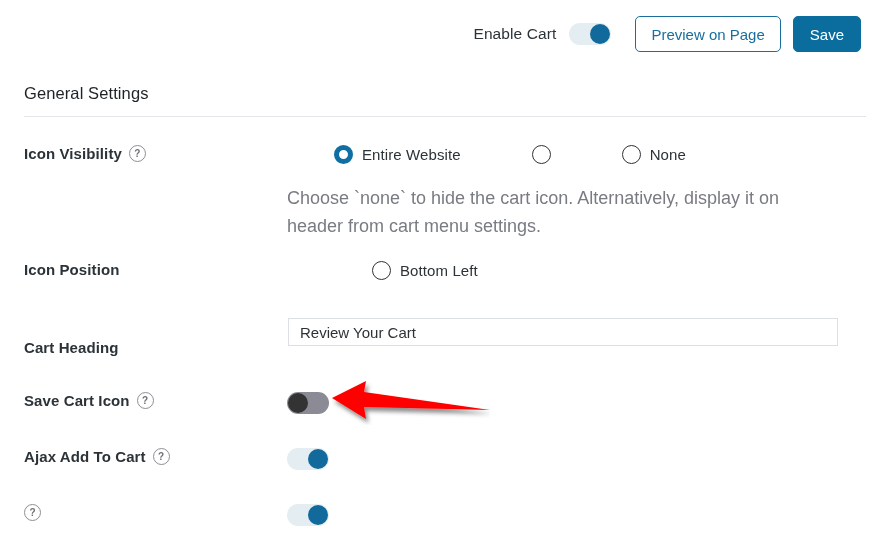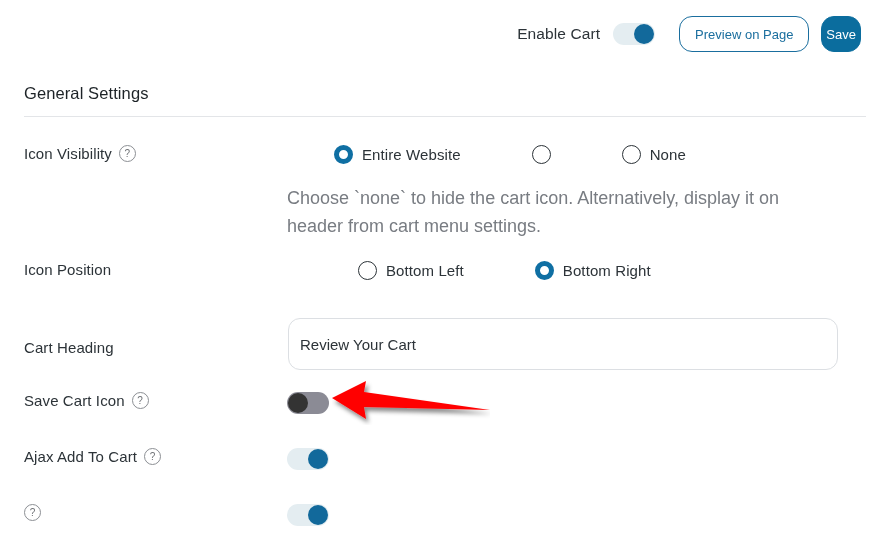--- a/index.html
+++ b/index.html
@@ -68,40 +68,40 @@
     background: #8b8b95;
   }
   .toggle.off .knob {
     left: 1px;
     background: #333333;
   }
 
   
   .btn {
     font-family: "Liberation Sans", sans-serif;
-    font-size: 13px;
-    border-radius: 13px;
+    font-size: 15px;
+    border-radius: 5px;
     box-sizing: border-box;
     cursor: pointer;
     line-height: 1;
     white-space: nowrap;
   }
   .btn-outline {
     height: 36px;
     padding: 0 15px;
     border: 1px solid #1a6e9e;
     background: #ffffff;
     color: #1a6e9e;
     display: inline-flex;
     align-items: center;
     margin-right: 12px;
   }
   .btn-primary {
     height: 36px;
-    padding: 0 4px;
+    padding: 0 16px;
     border: 1px solid #0b6d9e;
     background: #0b6d9e;
     color: #ffffff;
     display: inline-flex;
     align-items: center;
   }
 
   
   .section-title {
     position: absolute;
@@ -130,20 +130,21 @@
   .row-label {
     position: absolute;
     left: 0;
     top: 0;
     font-size: 15px;
     color: #2c3338;
     display: flex;
     align-items: center;
     gap: 7px;
     letter-spacing: .1px;
+    font-weight: bold;
   }
   .row-control {
     position: absolute;
     left: 263px;
     top: 0;
   }
 
   
   .help-icon {
     width: 15px;
@@ -203,24 +204,24 @@
     line-height: 1.55;
     color: #787c82;
   }
 
   
   .textfield {
     position: absolute;
     left: 264px;
     top: 0;
     width: 550px;
-    height: 52px;
+    height: 28px;
     box-sizing: border-box;
     border: 1px solid #dcdfe3;
-    border-radius: 12px;
+    border-radius: 0;
     background: #ffffff;
     font-family: "Liberation Sans", sans-serif;
     font-size: 15px;
     color: #2c3338;
     padding: 0 11px;
     outline: none;
   }
 
   
   .arrow {
@@ -275,29 +276,25 @@
   </div>
 
   <div class="helptext">Choose `none` to hide the cart icon. Alternatively, display it on header from cart menu settings.</div>
 </div>
 
 <div class="row" style="top:261px;">
   <div class="row-label">
     <span>Icon Position</span>
   </div>
 
-  <div class="row-control" style="left:287px;">
+  <div class="row-control" style="left:301px;">
     <div class="radio-group">
       <label class="radio-opt">
         <span class="radio off"></span>
         <span class="radio-label">Bottom Left</span>
-      </label>
-      <label class="radio-opt">
-        <span class="radio on"></span>
-        <span class="radio-label">Bottom Right</span>
       </label>
     </div>
   </div>
 </div>
 
 <div class="row" style="top:318px;">
   <div class="row-label" style="top:21px;">
     <span>Cart Heading</span>
   </div>
   <input class="textfield" type="text" value="Review Your Cart" style="">

